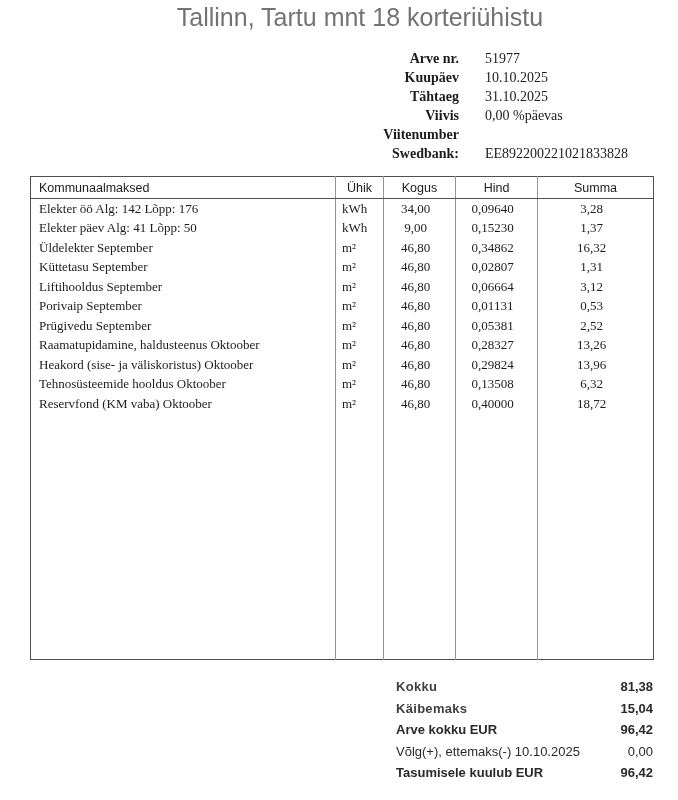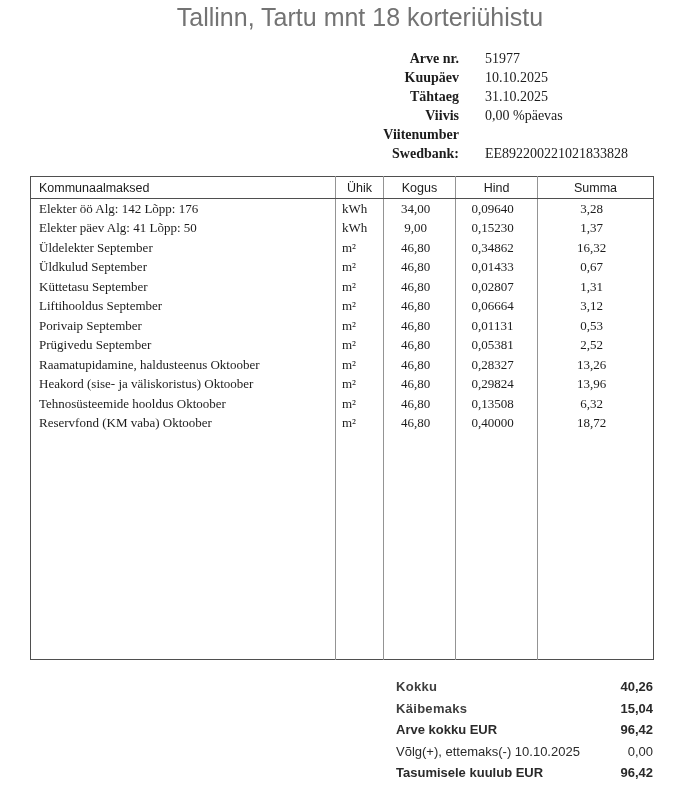--- a/index.html
+++ b/index.html
@@ -132,27 +132,20 @@
         <td class="c-num">1,37</td>
       </tr>
       <tr>
         <td class="c-name">Üldelekter September</td>
         <td class="c-unit">m²</td>
         <td class="c-num">46,80</td>
         <td class="c-num">0,34862</td>
         <td class="c-num">16,32</td>
       </tr>
       <tr>
-        <td class="c-name">Üldkulud September</td>
-        <td class="c-unit">m²</td>
-        <td class="c-num">46,80</td>
-        <td class="c-num">0,01433</td>
-        <td class="c-num">0,67</td>
-      </tr>
-      <tr>
         <td class="c-name">Küttetasu September</td>
         <td class="c-unit">m²</td>
         <td class="c-num">46,80</td>
         <td class="c-num">0,02807</td>
         <td class="c-num">1,31</td>
       </tr>
       <tr>
         <td class="c-name">Liftihooldus September</td>
         <td class="c-unit">m²</td>
         <td class="c-num">46,80</td>
@@ -207,21 +200,21 @@
           <td class="c-num"></td>
           <td class="c-num"></td>
           <td class="c-num"></td>
       </tr>
     </tbody>
   </table>
 
   <div class="summary">
     <div class="sum-row bold">
       <span class="sum-label degraded">Kokku</span>
-      <span class="sum-value">40,26</span>
+      <span class="sum-value">81,38</span>
     </div>
     <div class="sum-row bold">
       <span class="sum-label degraded">Käibemaks</span>
       <span class="sum-value">15,04</span>
     </div>
     <div class="sum-row bold">
       <span class="sum-label">Arve kokku EUR</span>
       <span class="sum-value">96,42</span>
     </div>
     <div class="sum-row">

